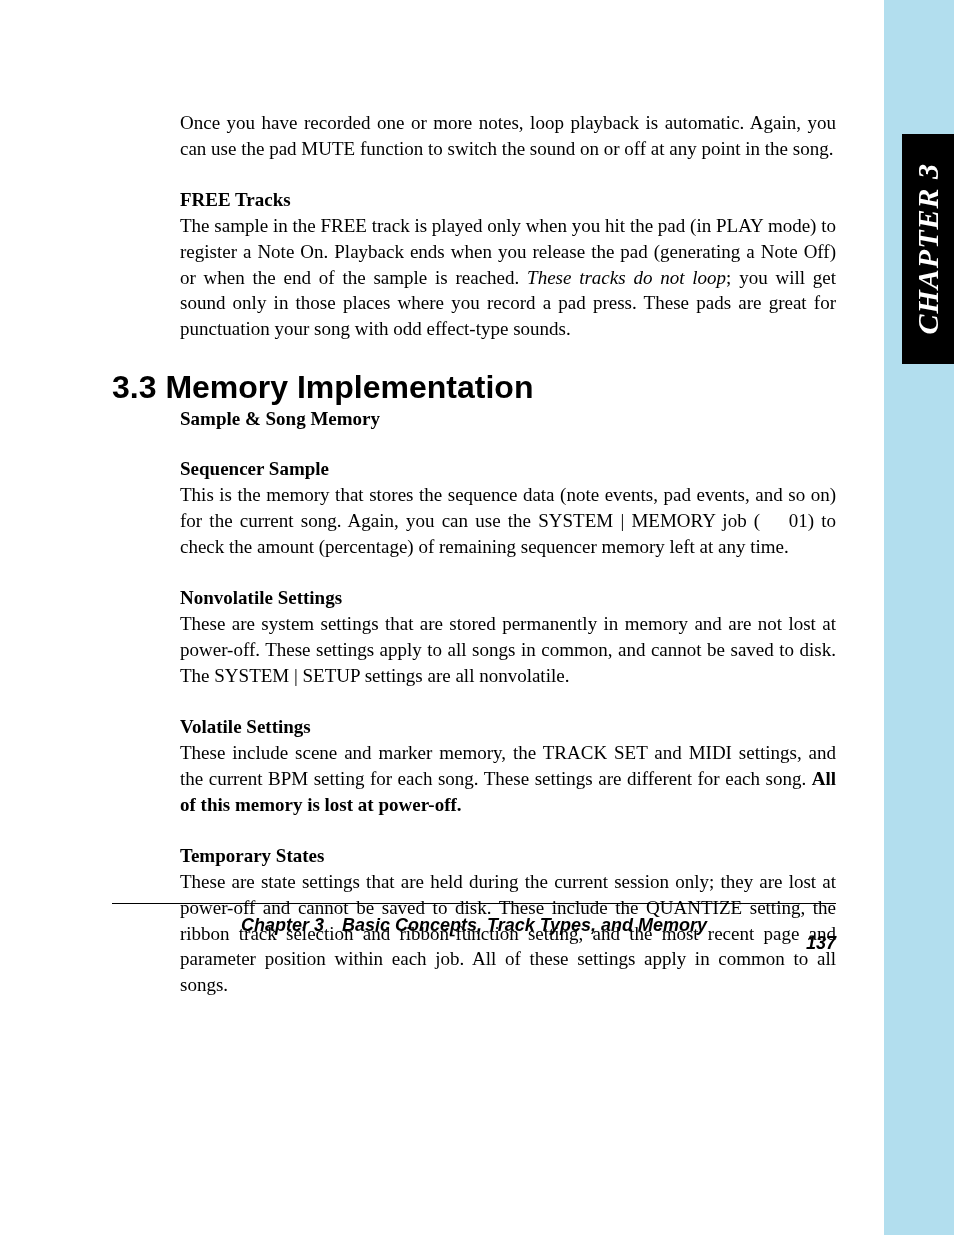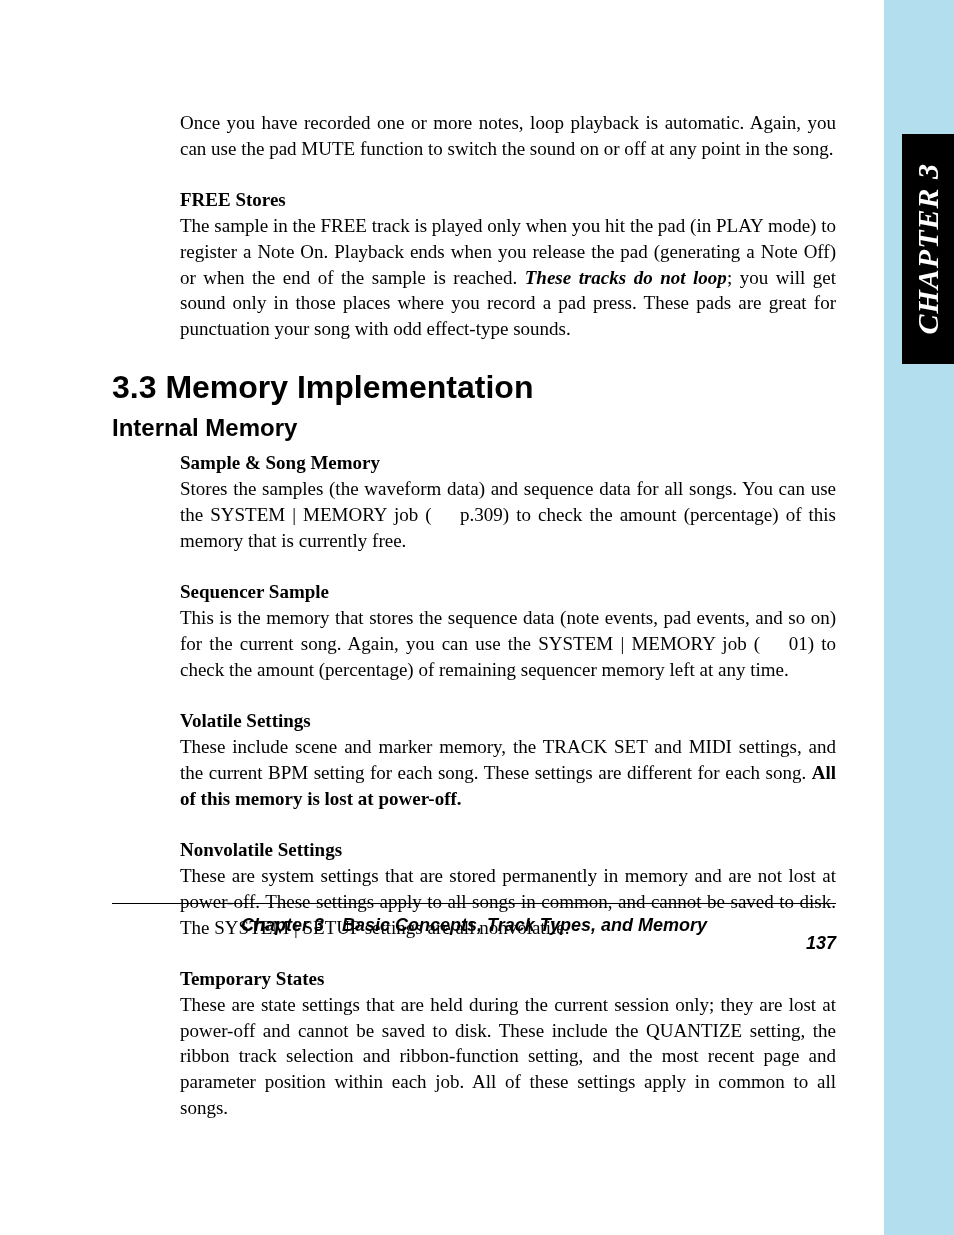--- a/index.html
+++ b/index.html
@@ -61,35 +61,35 @@
   .sub-heading {
     font-weight: bold;
     font-size: 19px;
     margin-bottom: 2px;
   }
   .section-heading {
     font-family: Arial, Helvetica, sans-serif;
     font-weight: bold;
     font-size: 32px;
     margin-top: 16px;
-    margin-bottom: 8px;
+    margin-bottom: 2px;
   }
   .subsection-heading {
     font-family: Arial, Helvetica, sans-serif;
     font-weight: bold;
     font-size: 24px;
     margin-bottom: 10px;
   }
   .intro-line {
     margin-left: 68px;
     font-size: 19px;
     line-height: 1.35;
     margin-bottom: 26px;
   }
-  .italic { font-style: italic; font-weight: bold; }
+  .italic { font-style: italic; }
   .bold { font-weight: bold; }
   .footer-rule {
     position: absolute;
     left: 112px;
     right: 48px;
     bottom: 96px;
     height: 1px;
     background: #000;
   }
   .footer {
@@ -125,49 +125,47 @@
   <span class="label">CHAPTER  3</span>
 </div>
 
 <div class="page">
 
   <div class="body-block">
     <p class="body-text">Once you have recorded one or more notes, loop playback is automatic. Again, you can use the pad MUTE function to switch the sound on or off at any point in the song.</p>
   </div>
 
   <div class="body-block">
-    <p class="sub-heading">FREE Stores</p>
+    <p class="sub-heading">FREE Tracks</p>
     <p class="body-text">
       <span>The sample in the FREE track is played only when you hit the pad (in PLAY mode) to register a Note On. Playback ends when you release the pad (generating a Note Off) or when the end of the sample is reached. </span><span class="italic">These tracks do not loop</span><span>; you will get sound only in those places where you record a pad press. These pads are great for punctuation your song with odd effect-type sounds.</span>
     </p>
   </div>
 
   <h2 class="section-heading">3.3 Memory Implementation</h2>
-  <h3 class="subsection-heading">Internal Memory</h3>
 
   <div class="body-block">
     <p class="sub-heading">Sample &amp; Song Memory</p>
-    <p class="body-text">Stores the samples (the waveform data) and sequence data for all songs. You can use the SYSTEM | MEMORY job (   p.309) to check the amount (percentage) of this memory that is currently free.</p>
   </div>
 
   <div class="body-block">
     <p class="sub-heading">Sequencer Sample</p>
     <p class="body-text">This is the memory that stores the sequence data (note events, pad events, and so on) for the current song. Again, you can use the SYSTEM | MEMORY job (   01) to check the amount (percentage) of remaining sequencer memory left at any time.</p>
   </div>
 
   <div class="body-block">
+    <p class="sub-heading">Nonvolatile Settings</p>
+    <p class="body-text">These are system settings that are stored permanently in memory and are not lost at power-off. These settings apply to all songs in common, and cannot be saved to disk. The SYSTEM | SETUP settings are all nonvolatile.</p>
+  </div>
+
+  <div class="body-block">
     <p class="sub-heading">Volatile Settings</p>
     <p class="body-text">
       <span>These include scene and marker memory, the TRACK SET and MIDI settings, and the current BPM setting for each song. These settings are different for each song. </span><span class="bold">All of this memory is lost at power-off.</span>
     </p>
-  </div>
-
-  <div class="body-block">
-    <p class="sub-heading">Nonvolatile Settings</p>
-    <p class="body-text">These are system settings that are stored permanently in memory and are not lost at power-off. These settings apply to all songs in common, and cannot be saved to disk. The SYSTEM | SETUP settings are all nonvolatile.</p>
   </div>
 
   <div class="body-block" style="margin-bottom:16px;">
     <p class="sub-heading">Temporary States</p>
     <p class="body-text">These are state settings that are held during the current session only; they are lost at power-off and cannot be saved to disk. These include the QUANTIZE setting, the ribbon track selection and ribbon-function setting, and the most recent page and parameter position within each job. All of these settings apply in common to all songs.</p>
   </div>
 
   <div class="footer-rule"></div>
   <div class="footer">
     <span class="chapter-title">Chapter 3 Basic Concepts, Track Types, and Memory</span>

